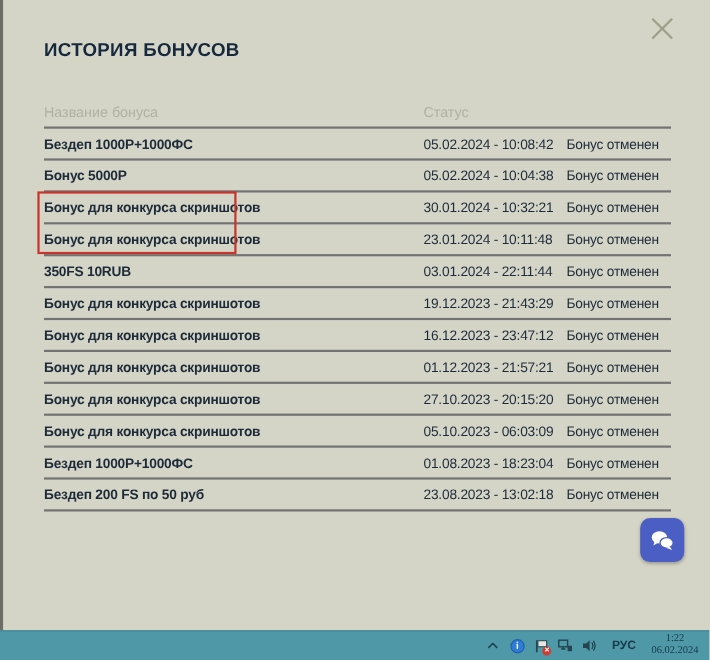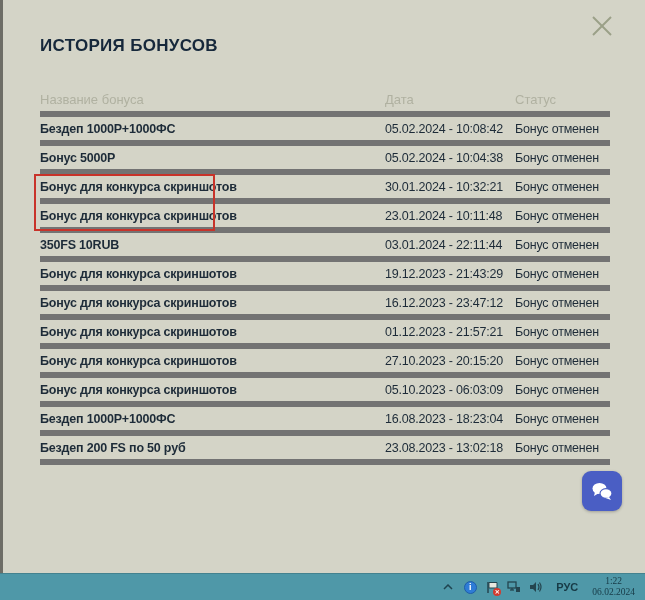--- a/index.html
+++ b/index.html
@@ -31,21 +31,21 @@
   .close-btn svg { display: block; }
 
   .bonus-table {
     position: absolute; left: 37px; top: 88px; width: 570px;
   }
   .t-row {
     display: grid;
     grid-template-columns: 345px 130px 95px;
     align-items: center;
     height: 29px;
-    border-bottom: 6px solid #737373;
+    border-bottom: 2px solid #737373;
   }
   .t-head .cell {
     color: #b0b1a1; font-size: 13px; font-weight: 400;
   }
   .t-body .cell {
     color: #1d2b38; font-size: 12.5px; font-weight: 700;
     letter-spacing: -0.2px;
     white-space: nowrap; overflow: hidden;
   }
   .t-body .cell.date, .t-body .cell.status { font-weight: 400; }
@@ -111,21 +111,20 @@
   <button class="close-btn" aria-label="close">
     <svg width="26" height="26" viewBox="0 0 26 26">
       <line x1="4" y1="4" x2="22" y2="22" stroke="#9ba088" stroke-width="2"></line>
       <line x1="22" y1="4" x2="4" y2="22" stroke="#9ba088" stroke-width="2"></line>
     </svg>
   </button>
 
   <div class="bonus-table">
     <div class="t-row t-head">
       <div class="cell">Название бонуса</div>
-      <div class="cell">Дата</div>
       <div class="cell">Статус</div>
     </div>
     <div class="t-body">
 
         <div class="t-row">
           <div class="cell name">Бездеп 1000Р+1000ФС</div>
           <div class="cell date">05.02.2024 - 10:08:42</div>
           <div class="cell status">Бонус отменен</div>
         </div>
 
@@ -178,21 +177,21 @@
         </div>
 
         <div class="t-row">
           <div class="cell name">Бонус для конкурса скриншотов</div>
           <div class="cell date">05.10.2023 - 06:03:09</div>
           <div class="cell status">Бонус отменен</div>
         </div>
 
         <div class="t-row">
           <div class="cell name">Бездеп 1000Р+1000ФС</div>
-          <div class="cell date">16.08.2023 - 18:23:04</div>
+          <div class="cell date">01.08.2023 - 18:23:04</div>
           <div class="cell status">Бонус отменен</div>
         </div>
 
         <div class="t-row">
           <div class="cell name">Бездеп 200 FS по 50 руб</div>
           <div class="cell date">23.08.2023 - 13:02:18</div>
           <div class="cell status">Бонус отменен</div>
         </div>
       </div>
   </div>

